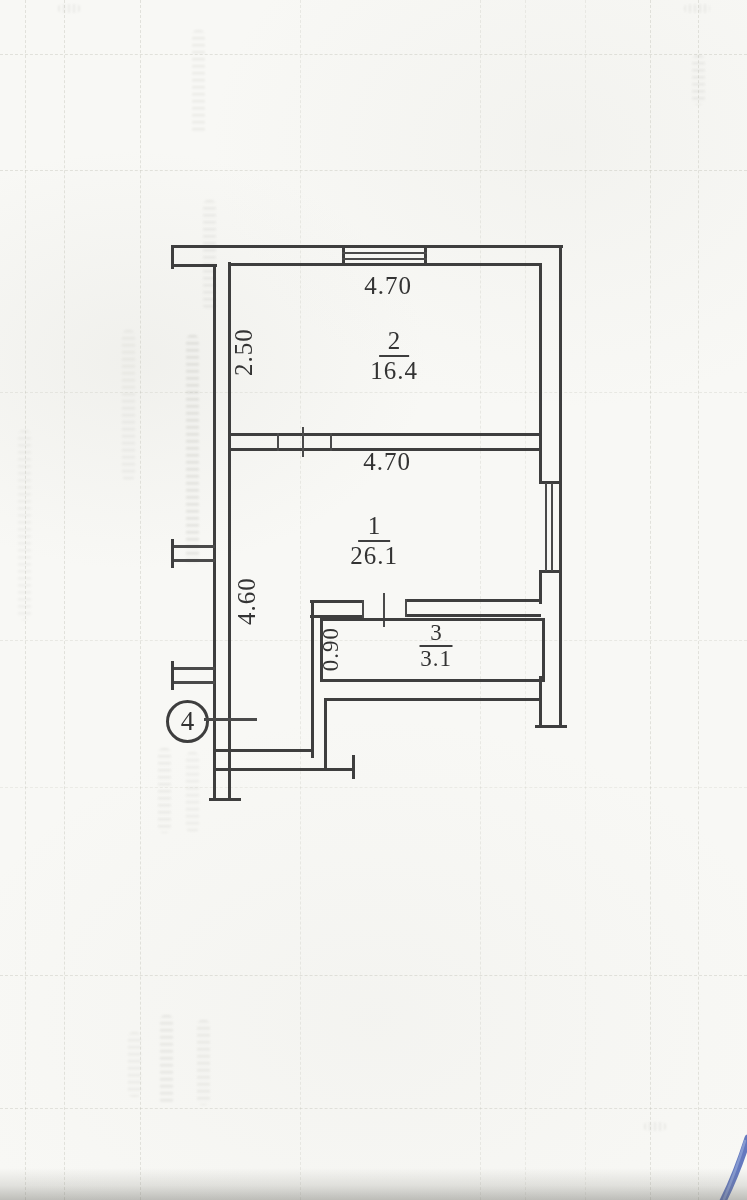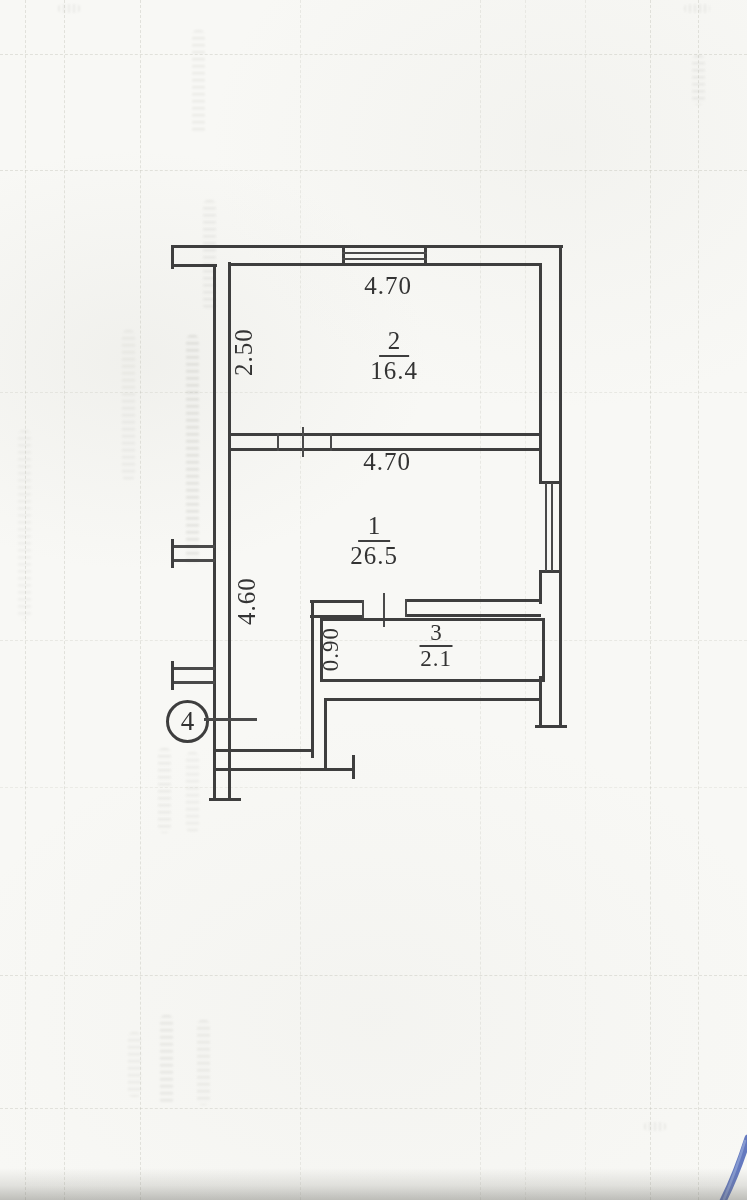--- a/index.html
+++ b/index.html
@@ -164,29 +164,29 @@
       <div class="bar" style="width:30px;"></div>
       <div class="area">16.4</div>
     </div>
 
     <div class="dim" style="left:387px;top:462px;">4.70</div>
     <div class="dim rot" style="left:247px;top:601px;">4.60</div>
 
     <div class="room-label" style="left:374px;top:514px;">
       <div class="num">1</div>
       <div class="bar" style="width:32px;"></div>
-      <div class="area">26.5</div>
+      <div class="area">26.1</div>
     </div>
 
     <div class="dim rot" style="left:331px;top:649px;font-size:23px;">0.90</div>
 
     <div class="room-label" style="left:436px;top:622px;">
       <div class="num" style="font-size:23px;line-height:21px;">3</div>
       <div class="bar" style="width:33px;"></div>
-      <div class="area" style="font-size:23px;line-height:22px;">2.1</div>
+      <div class="area" style="font-size:23px;line-height:22px;">3.1</div>
     </div>
 
   </div>
 
   <svg id="pen-svg" width="747" height="1200" viewBox="0 0 747 1200">
     <path d="M 748 1138 C 741 1160 733 1181 723 1201" stroke="#4a63b5" stroke-width="7" fill="none" stroke-linecap="round" opacity="0.85"></path>
     <path d="M 745 1141 C 739 1161 732 1180 724 1199" stroke="#8ea2d6" stroke-width="2.5" fill="none" stroke-linecap="round" opacity="0.8"></path>
   </svg>
 
   <div id="bottom-shadow"></div>

